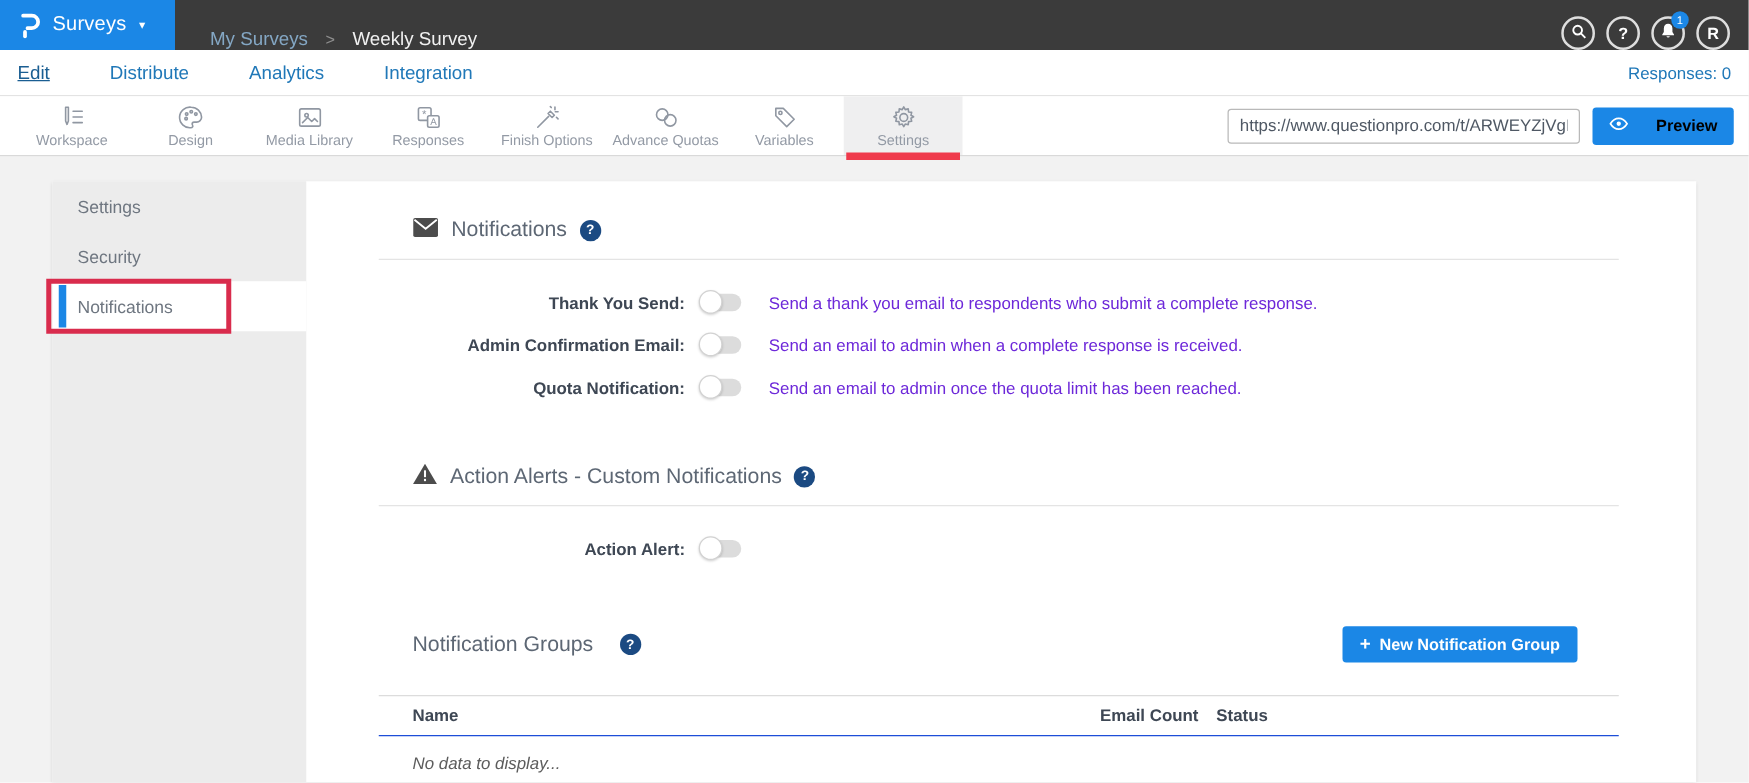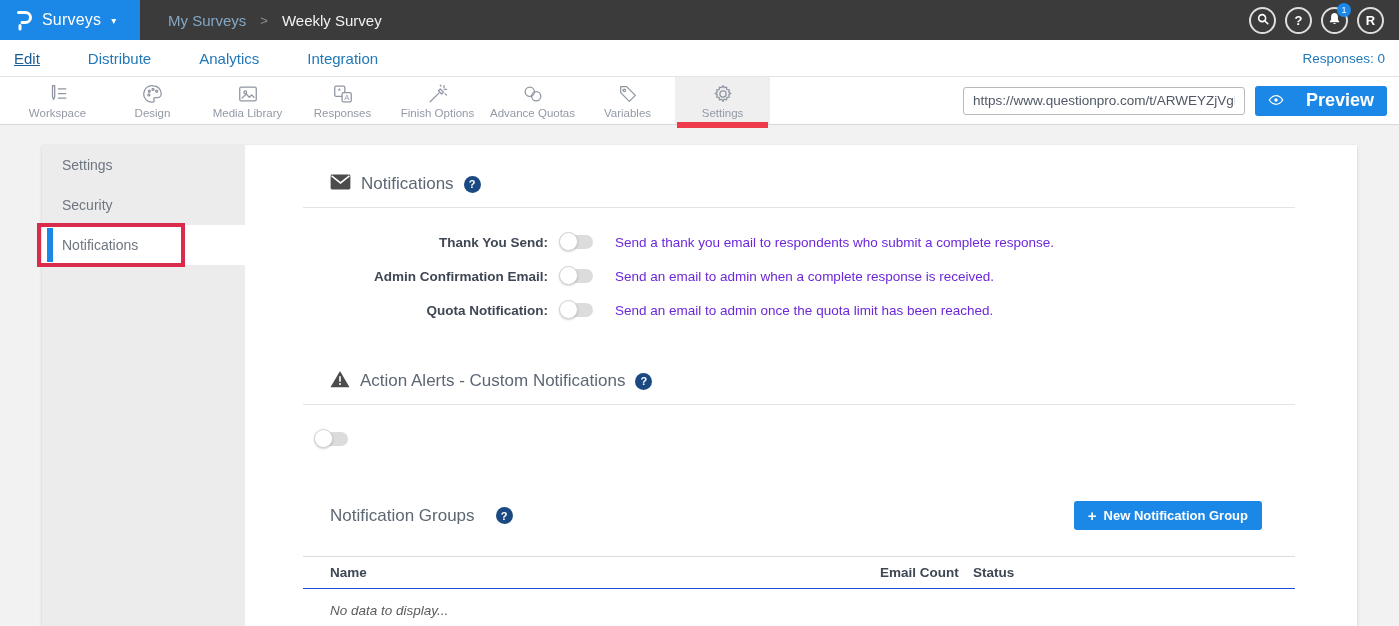--- a/index.html
+++ b/index.html
@@ -1,20 +1,20 @@
 <!DOCTYPE html>
 <html><head>
 <meta charset="utf-8">
 <style>
   *{box-sizing:border-box;margin:0;padding:0}
   html,body{width:1399px;height:626px}
   body{font-family:"Liberation Sans",sans-serif;background:#f2f2f2;overflow:hidden;position:relative}
 
   
-  .top{height:40px;background:#3b3b3b;display:flex;align-items:center}
+  .top{height:40px;background:#3b3b3b;display:flex;align-items:flex-end}
   .logo-block{width:140px;height:40px;background:#1b87e6;display:flex;align-items:center;padding:0 10px 0 13px;gap:9px;color:#fff;cursor:pointer;flex-shrink:0}
   .logo-p{display:flex;align-items:center}
   .product{font-size:16px;letter-spacing:.2px}
   .caret{font-size:10px;margin-left:1px}
   .crumbs{margin-left:28px;font-size:15px;display:flex;gap:14px;align-items:center}
   .crumb-parent{color:#84a7c4;cursor:pointer;text-decoration:none}
   .crumb-sep{color:#8f8f8f;font-size:13px}
   .crumb-cur{color:#f1f1f1}
   .top-actions{margin-left:auto;display:flex;gap:9px;margin-right:15px}
   .cbtn{width:27px;height:27px;border-radius:50%;border:2px solid #dedede;background:transparent;color:#fff;display:flex;align-items:center;justify-content:center;position:relative;font-size:13px;font-weight:bold;cursor:pointer;font-family:inherit}
@@ -30,21 +30,21 @@
   
   .toolbar{height:48px;background:#fff;border-bottom:1px solid #d9d9d9;display:flex;align-items:stretch;padding-left:10px;position:relative}
   .tb-item{width:95px;display:flex;flex-direction:column;align-items:center;justify-content:center;gap:2px;color:#939aa5;cursor:pointer;position:relative}
   .tb-item.active{background:#efeff0}
   .tb-icon{height:22px;display:flex;align-items:center}
   .tb-icon svg{display:block}
   .tb-label{font-size:11.5px;white-space:nowrap}
   .red-underline{position:absolute;left:2px;right:2px;bottom:-4px;height:6px;background:#ef3a4c;z-index:3}
   .toolbar-right{margin-left:auto;display:flex;align-items:center;gap:10px;padding-right:12px}
   .url-input{width:282px;height:28px;border:1px solid #b9b9b9;border-radius:3px;padding:0 9px;font-size:13.5px;color:#4f5864;font-family:inherit;background:#fff}
-  .preview-btn{height:30px;background:#1b87e6;color:#ffffff;border:none;border-radius:3px;font-size:18px;font-weight:bold;display:flex;align-items:center;gap:22px;padding:0 13px;cursor:pointer;font-family:inherit}
+  .preview-btn{height:30px;background:#1b87e6;color:#000000;border:none;border-radius:3px;font-size:13px;font-weight:bold;display:flex;align-items:center;gap:22px;padding:0 13px;cursor:pointer;font-family:inherit}
 
   
   .content{height:501px;padding:20px 42px 0 42px}
   .card{background:#fff;min-height:481px;display:flex;box-shadow:0 1px 3px rgba(0,0,0,.15)}
   .sidebar{width:203px;background:#ececec;flex-shrink:0}
   .side-item{height:40px;display:flex;align-items:center;padding-left:20px;color:#6e7680;font-size:14px;cursor:pointer;position:relative}
   .side-item.active{background:#fff}
   .active-bar{position:absolute;left:5px;top:3px;bottom:3px;width:6px;background:#1b87e6}
   .red-box{position:absolute;left:-5px;top:-2px;width:148px;height:44px;border:4px solid #d92c4d;z-index:4;pointer-events:none}
   .main{flex:1;padding:28px 62px 0 58px;min-width:0}
@@ -287,20 +287,21 @@
               <rect x="10.1" y="6.5" width="1.8" height="6" fill="#fff"></rect>
               <rect x="10.1" y="14" width="1.8" height="2" fill="#fff"></rect>
             </svg>
         </span>
         <span class="sec-title">Action Alerts - Custom Notifications</span>
         <span class="help">?</span>
       </div>
       <div class="divider"></div>
       <div class="rows" id="alert-rows">
           <div class="toggle-row">
+            <span class="row-label">Action Alert:</span>
             <span class="toggle">
               <span class="knob"></span>
             </span>
           </div>
         </div>
 
       <div class="groups-head">
         <span class="groups-title">
           <span>Notification Groups</span>
           <span class="help">?</span>

